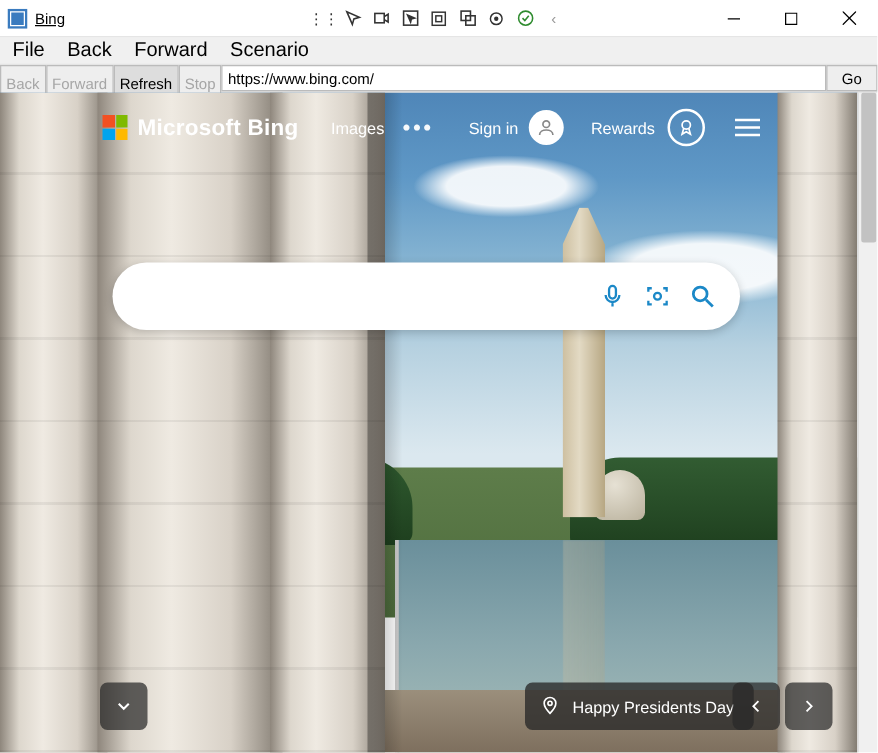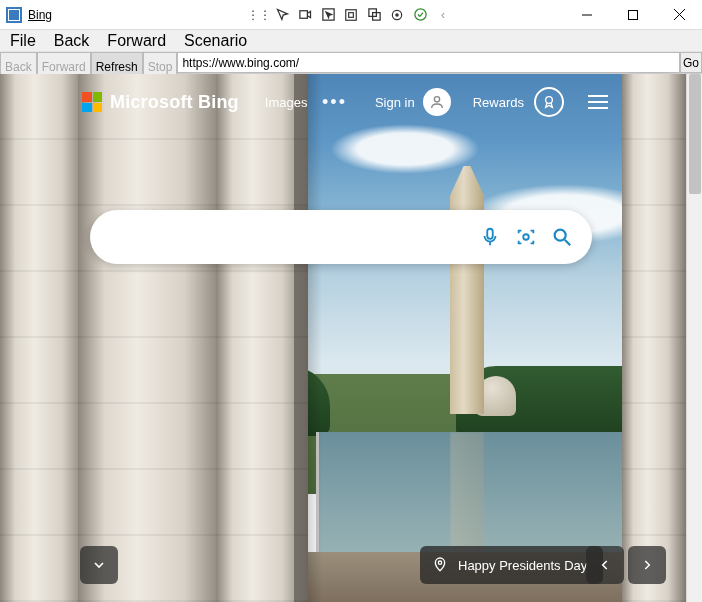--- a/index.html
+++ b/index.html
@@ -13,21 +13,21 @@
 .titlebar .window-controls { margin-left: auto; display: flex; }
 .titlebar .window-controls .wc { width: 46px; height: 30px; display: flex; align-items: center; justify-content: center; }
 
 .menubar { height: 22px; background: #f0f0f0; display: flex; align-items: center; padding: 0 2px; font-size: 16px; gap: 2px; border-bottom: 1px solid #e4e4e4; }
 .menubar .mi { padding: 2px 8px; }
 
 .navbar { height: 22px; display: flex; align-items: stretch; font-size: 12px; background: #f7f7f7; border-bottom: 1px solid #ccc; }
 .navbar .nb { padding: 14px 4px; border: 1px solid #bbb; background: #eee; color: #666; display: flex; align-items: center; }
 .navbar .nb.disabled { color: #a6a6a6; }
 .navbar .url { flex: 1; border: 1px solid #bbb; background: #fff; padding: 0 4px; font-size: 12px; outline: none; }
-.navbar .go { width: 22px; border: 1px solid #bbb; background: #eee; display: flex; align-items: center; justify-content: center; }
+.navbar .go { width: 41px; border: 1px solid #bbb; background: #eee; display: flex; align-items: center; justify-content: center; }
 
 .viewport { position: relative; width: 702px; height: 528px; overflow: hidden; }
 .scrollbar { position: absolute; right: 0; top: 0; width: 16px; height: 100%; background: #f0f0f0; border-left: 1px solid #d9d9d9; }
 .scrollbar .thumb { position: absolute; top: 0; left: 2px; width: 12px; height: 120px; background: #c2c2c2; border-radius: 2px; }
 
 .page { position: absolute; inset: 0; right: 16px; overflow: hidden; }
 
 
 .bg { position: absolute; inset: 0; }
 .sky { position: absolute; left: 0; right: 0; top: 0; height: 340px;

